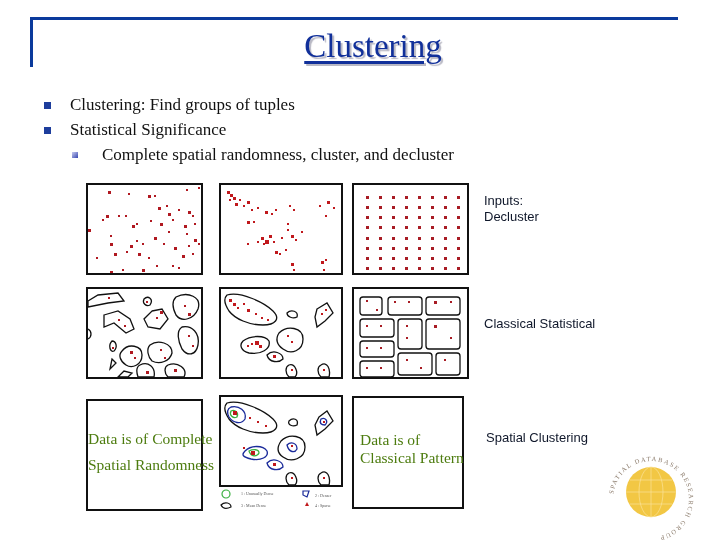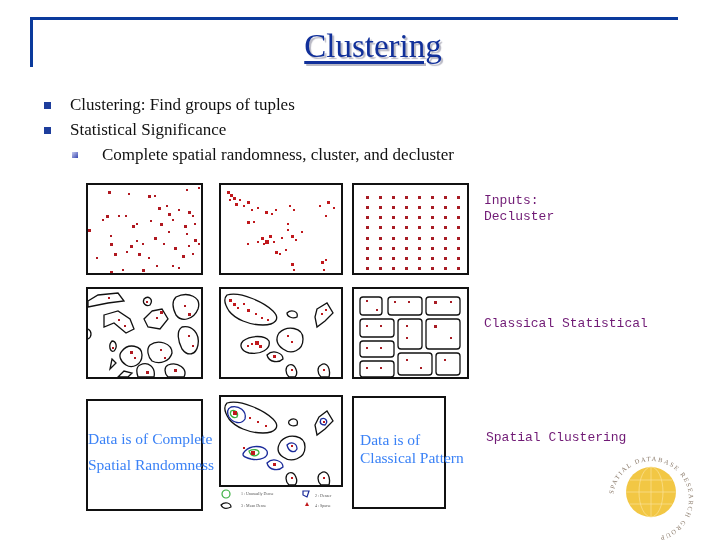--- a/index.html
+++ b/index.html
@@ -6,22 +6,22 @@
   body { width:720px; height:540px; position:relative; overflow:hidden; font-family:"Liberation Serif", serif; }
   .frame-top { position:absolute; left:30px; top:17px; width:648px; height:3px; background:#0a3a9c; }
   .frame-left { position:absolute; left:30px; top:17px; width:3px; height:50px; background:#0a3a9c; }
   .title { position:absolute; left:0; width:720px; top:28px; text-align:center; font-size:33px; color:#11309a; text-decoration:underline; text-decoration-thickness:3px; text-underline-offset:4px; text-shadow:2px 2px 1px #b8b8c4;padding-left:13px; }
   .bullets { position:absolute; left:40px; top:94px; font-size:17px; color:#111; }
   .bl { position:relative; height:25px; line-height:22px; }
   .bsq { position:absolute; width:7px; height:7px; background:#1d3d9c; top:8px; }
   .bsq.sub { width:6px; height:6px; background:linear-gradient(135deg,#c8ccf0,#3545b0); }
   .panel { position:absolute; border:2px solid #111; background:#fff; box-sizing:border-box; }
   .panel svg { position:absolute; left:0; top:0; }
-  .label { position:absolute; font-family:Liberation Mono, monospace; font-size:13px; color:#701a75; line-height:16px; }
-  .bigtxt { position:absolute; font-family:"Liberation Serif", serif; font-size:15.5px; color:#3b82f6; white-space:nowrap; }
+  .label { position:absolute; font-family:Liberation Sans, sans-serif; font-size:13px; color:#0f172a; line-height:16px; }
+  .bigtxt { position:absolute; font-family:"Liberation Serif", serif; font-size:15.5px; color:#4d7c0f; white-space:nowrap; }
   .legend { position:absolute; font-family:"Liberation Serif", serif; font-size:4px; color:#555; }
   .logo { position:absolute; left:604px; top:452px; width:94px; height:94px; }
 </style>
 </head>
 <body>
 
 <div class="frame-top"></div>
 <div class="frame-left"></div>
 <div class="title">Clustering</div>
 
@@ -373,21 +373,21 @@
     <ellipse cx="7" cy="5" rx="4" ry="4" fill="none" stroke="#3ab040" stroke-width="1.2"></ellipse>
     <path d="M84,2 L90,2 L88,8 L84,6 Z" fill="none" stroke="#1a2a9a" stroke-width="1.2"></path>
     <path d="M2,16 C6,12 12,14 12,18 C8,20 4,20 2,16Z" fill="none" stroke="#111" stroke-width="1.2"></path>
     <polygon points="86,17 88,13 90,17" fill="#c0181c"></polygon>
   </svg>
   <span style="position:absolute;left:22px;top:2px;white-space:nowrap">1 : Unusually Dense</span>
   <span style="position:absolute;left:96px;top:4px;white-space:nowrap">2 : Denser</span>
   <span style="position:absolute;left:22px;top:14px;white-space:nowrap">3 : Mean Dense</span>
   <span style="position:absolute;left:96px;top:14px;white-space:nowrap">4 : Sparse</span>
 </div>
-<div class="panel" style="left:352px;top:396px;width:94px;height:113px">
+<div class="panel" style="left:352px;top:396px;width:112px;height:113px">
   <div class="bigtxt" style="left:6px;top:33px">Data is of</div>
   <div class="bigtxt" style="left:6px;top:51px">Classical Pattern</div>
 </div>
 <div class="label" style="left:486px;top:430px">Spatial Clustering</div>
 
 <svg class="logo" viewBox="0 0 94 94">
   <defs>
     <path id="ring" d="M47,47 m-38,0 a38,38 0 1,1 76,0 a38,38 0 1,1 -76,0"></path>
   </defs>
   <circle cx="47" cy="40" r="25" fill="#f2c744"></circle>

